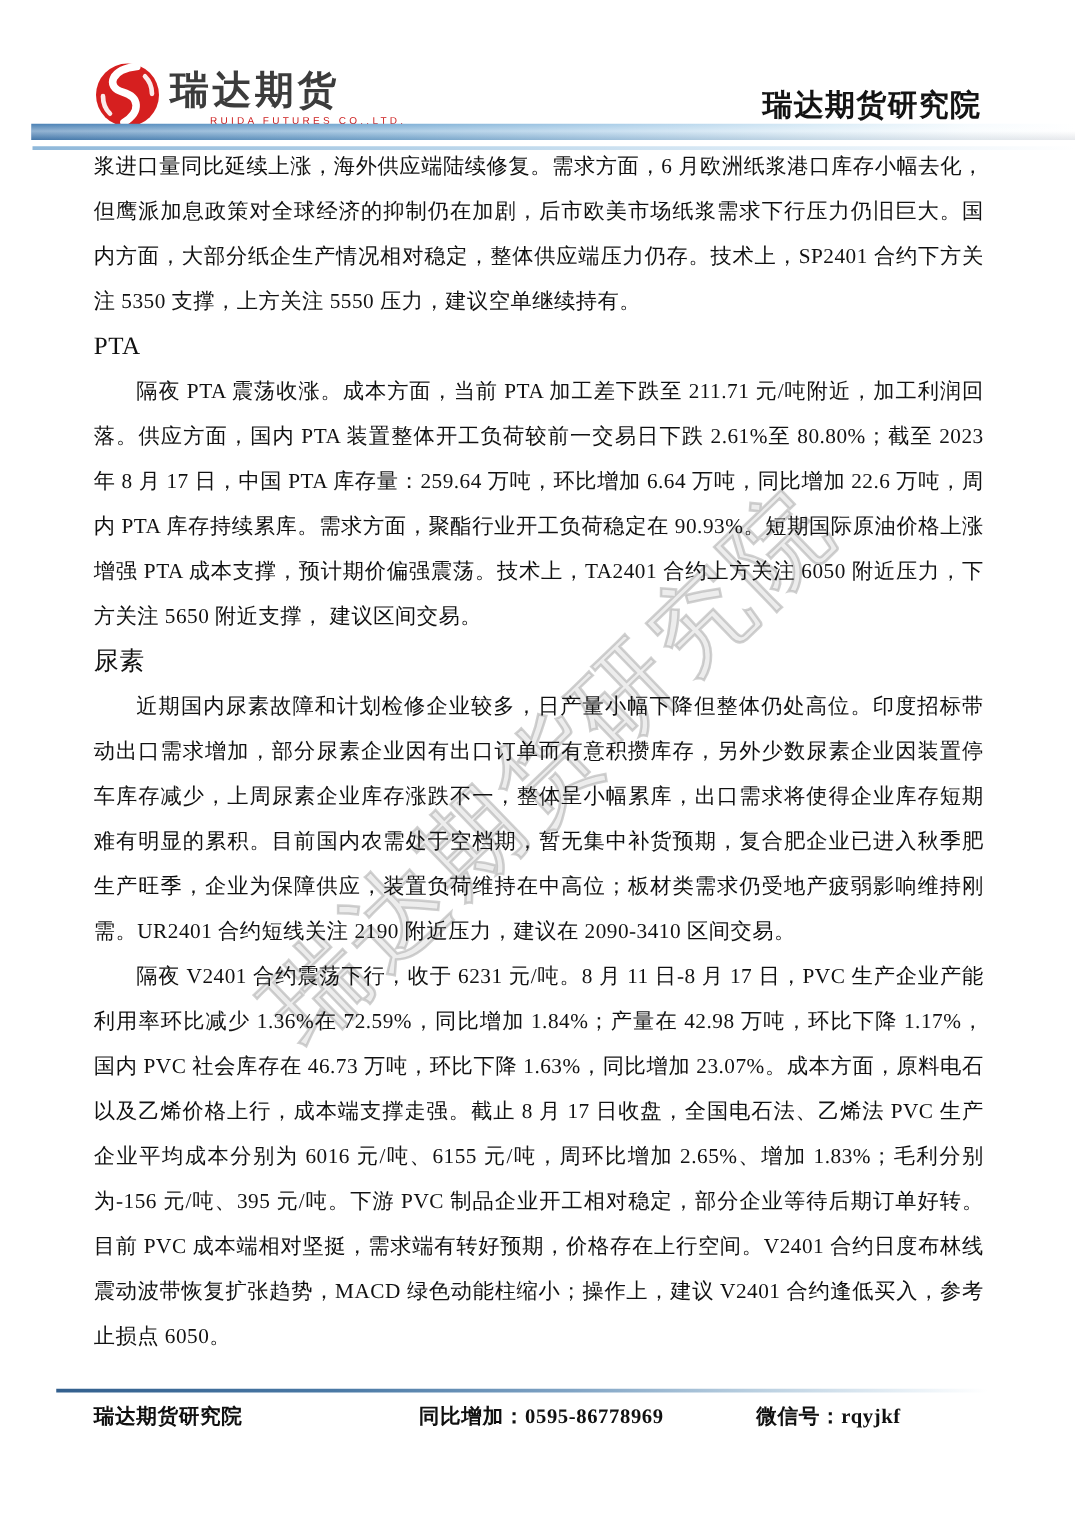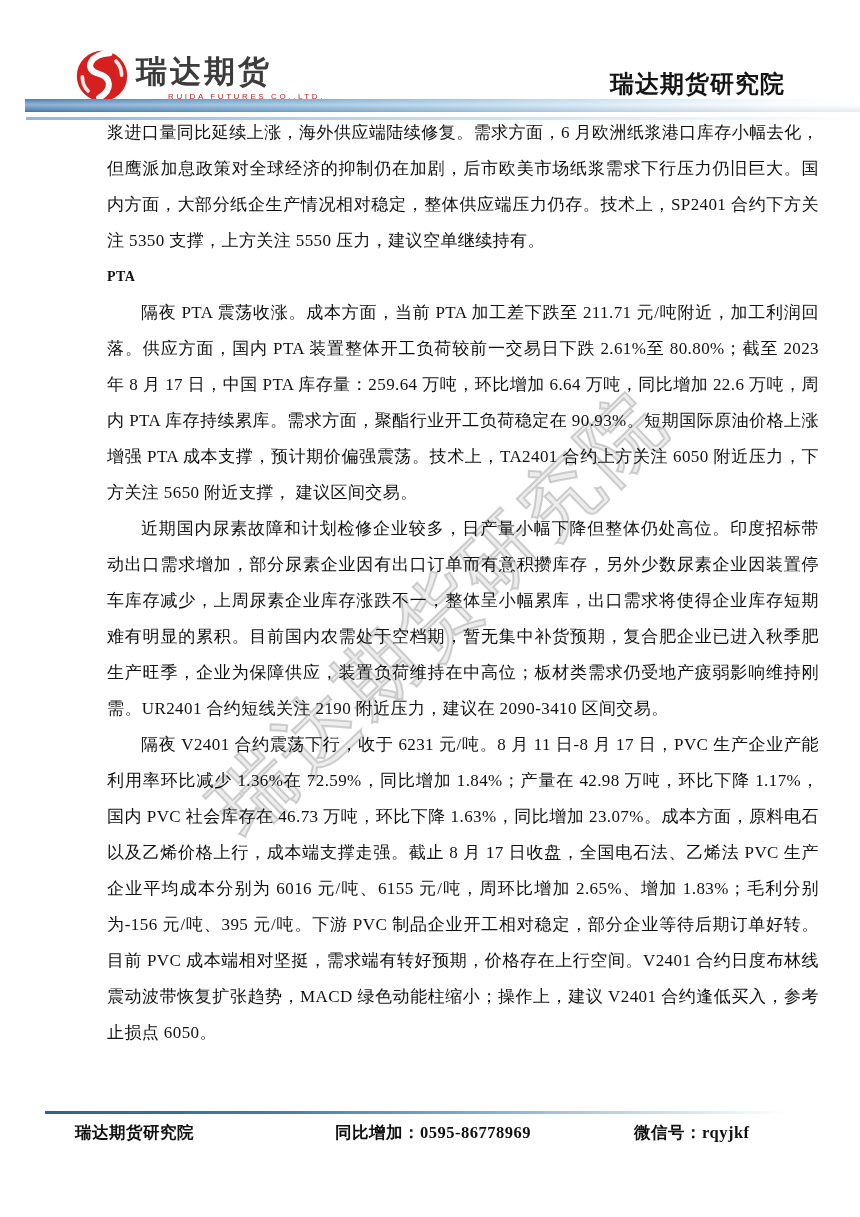--- a/index.html
+++ b/index.html
@@ -47,43 +47,43 @@
     transform:rotate(-44deg);transform-origin:50% 50%;
     font-size:80px;letter-spacing:5px;white-space:nowrap;text-align:center;
     color:rgba(197,197,197,0.30);
     -webkit-text-stroke:2px rgba(170,170,170,0.55);
     z-index:0;pointer-events:none;
     font-family:"Liberation Serif","DejaVu Serif",serif;
   }
 
   
   .content{
-    position:absolute;left:75px;top:115px;width:712px;z-index:1;margin-left:32px;
+    position:absolute;left:75px;top:115px;width:712px;z-index:1;
   }
   .content p{
     margin:0;font-size:17px;line-height:36px;letter-spacing:0.4px;
     text-align:justify;text-justify:inter-ideograph;
   }
   .content p.indent{text-indent:2em;}
   .content h2{
-    margin:0;font-size:14px;line-height:36px;font-weight:bold;letter-spacing:0.4px;
+    margin:0;font-size:20px;line-height:36px;font-weight:normal;letter-spacing:0.4px;
   }
 
   
   .ftr-line{
     position:absolute;left:45px;top:1111px;width:745px;height:3px;
     background:linear-gradient(90deg,#33608e 0%,#4a79a5 30%,#7fa3c4 55%,#b9cfe0 75%,#e9f1f7 92%,rgba(255,255,255,0) 100%);
   }
   .ftr-text{
     position:absolute;top:1122px;font-size:16.5px;font-weight:bold;color:#101010;
     letter-spacing:0.5px;white-space:nowrap;
   }
   .ftr-org{left:75px;}
   .ftr-hotline{left:335px;}
-  .ftr-wechat{left:634px;}
+  .ftr-wechat{left:605px;}
 </style>
 </head>
 <body>
 
 <div class="page">
 
   <div class="hdr-logo">
     <svg class="hdr-logo-icon" viewBox="0 0 60 60" aria-hidden="true">
       <circle cx="30" cy="30" r="27" fill="#d61f1f"></circle>
       <path d="M38 5.5 C17 7 10 23 26 27.5 C40 31.5 42 44 27 53.5" stroke="#ffffff" stroke-width="6.5" fill="none" stroke-linecap="round"></path>
@@ -102,20 +102,21 @@
   <div class="hdr-bar-thin"></div>
 
   <div class="watermark">瑞达期货研究院</div>
 
   <div class="content">
     <p>浆进口量同比延续上涨，海外供应端陆续修复。需求方面，6 月欧洲纸浆港口库存小幅去化，但鹰派加息政策对全球经济的抑制仍在加剧，后市欧美市场纸浆需求下行压力仍旧巨大。国内方面，大部分纸企生产情况相对稳定，整体供应端压力仍存。技术上，SP2401 合约下方关注 5350 支撑，上方关注 5550 压力，建议空单继续持有。</p>
 
     <h2>PTA</h2>
     <p class="indent">隔夜 PTA 震荡收涨。成本方面，当前 PTA 加工差下跌至 211.71 元/吨附近，加工利润回落。供应方面，国内 PTA 装置整体开工负荷较前一交易日下跌 2.61%至 80.80%；截至 2023 年 8 月 17 日，中国 PTA 库存量：259.64 万吨，环比增加 6.64 万吨，同比增加 22.6 万吨，周内 PTA 库存持续累库。需求方面，聚酯行业开工负荷稳定在 90.93%。短期国际原油价格上涨增强 PTA 成本支撑，预计期价偏强震荡。技术上，TA2401 合约上方关注 6050 附近压力，下方关注 5650 附近支撑， 建议区间交易。</p>
 
+    <h2>尿素</h2>
     <p class="indent">近期国内尿素故障和计划检修企业较多，日产量小幅下降但整体仍处高位。印度招标带动出口需求增加，部分尿素企业因有出口订单而有意积攒库存，另外少数尿素企业因装置停车库存减少，上周尿素企业库存涨跌不一，整体呈小幅累库，出口需求将使得企业库存短期难有明显的累积。目前国内农需处于空档期，暂无集中补货预期，复合肥企业已进入秋季肥生产旺季，企业为保障供应，装置负荷维持在中高位；板材类需求仍受地产疲弱影响维持刚需。UR2401 合约短线关注 2190 附近压力，建议在 2090-3410 区间交易。</p>
 
     <p class="indent">隔夜 V2401 合约震荡下行，收于 6231 元/吨。8 月 11 日-8 月 17 日，PVC 生产企业产能利用率环比减少 1.36%在 72.59%，同比增加 1.84%；产量在 42.98 万吨，环比下降 1.17%，国内 PVC 社会库存在 46.73 万吨，环比下降 1.63%，同比增加 23.07%。成本方面，原料电石以及乙烯价格上行，成本端支撑走强。截止 8 月 17 日收盘，全国电石法、乙烯法 PVC 生产企业平均成本分别为 6016 元/吨、6155 元/吨，周环比增加 2.65%、增加 1.83%；毛利分别为-156 元/吨、395 元/吨。下游 PVC 制品企业开工相对稳定，部分企业等待后期订单好转。目前 PVC 成本端相对坚挺，需求端有转好预期，价格存在上行空间。V2401 合约日度布林线震动波带恢复扩张趋势，MACD 绿色动能柱缩小；操作上，建议 V2401 合约逢低买入，参考止损点 6050。</p>
   </div>
 
   <div class="ftr-line"></div>
   <div class="ftr-text ftr-org">瑞达期货研究院</div>
   <div class="ftr-text ftr-hotline"><span>同比增加：</span><span>0595-86778969</span></div>
   <div class="ftr-text ftr-wechat"><span>微信号：</span><span>rqyjkf</span></div>
 

